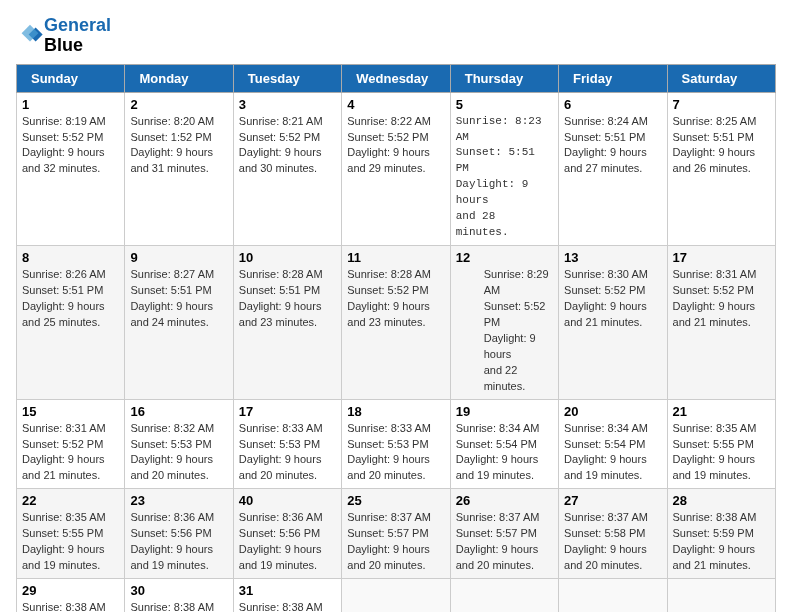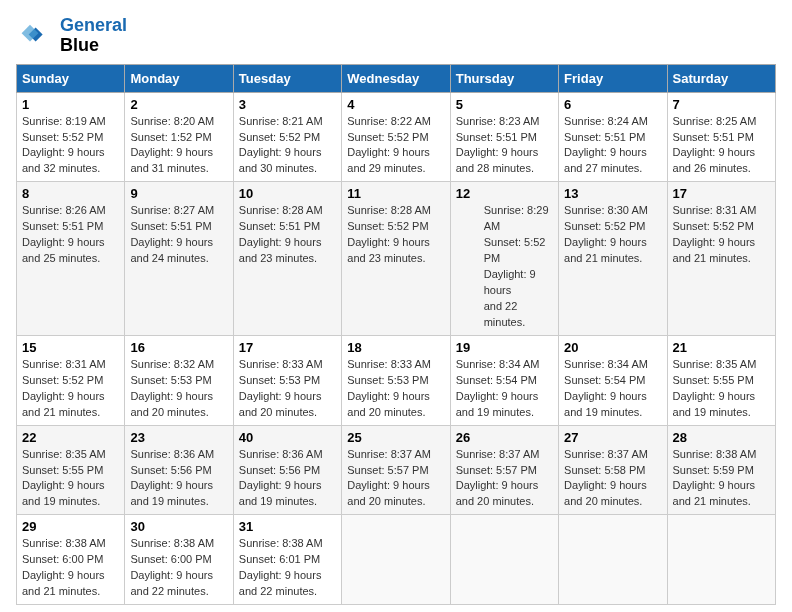--- a/index.html
+++ b/index.html
@@ -12,21 +12,21 @@
     }
     .header {
       display: flex;
       justify-content: space-between;
       align-items: flex-start;
       margin-bottom: 8px;
     }
     .logo {
       display: flex;
       align-items: center;
-      gap: 16px;
+      gap: 0;
     }
     .logo-text {
       font-size: 18px;
       font-weight: bold;
       color: #333;
       line-height: 1.1;
     }
     .logo-text span {
       color: #1a6ab1;
     }
@@ -48,21 +48,21 @@
     }
     .calendar {
       width: 100%;
       border-collapse: collapse;
       font-size: 11px;
     }
     .calendar th {
       background-color: #1a6ab1;
       color: #fff;
       text-align: left;
-      padding: 6px 5px;
+      padding: 6px 14px;
       font-size: 13px;
       font-weight: bold;
       border: 1px solid #aaa;
     }
     .calendar td {
       border: 1px solid #ccc;
       vertical-align: top;
       padding: 4px 5px;
       width: 108px;
       min-height: 90px;
@@ -142,21 +142,21 @@
         </td>
         <td>
           <span class="day-num">4</span>
           <div class="day-info" style="white-space: pre-line;">Sunrise: 8:22 AM
 Sunset: 5:52 PM
 Daylight: 9 hours
 and 29 minutes.</div>
         </td>
         <td>
           <span class="day-num">5</span>
-          <div class="day-info" style="white-space: pre-line;">Sunrise: 8:23 AM
+          <div class="day-info" style="white-space: pre-line; font-family: Liberation Mono, monospace;">Sunrise: 8:23 AM
 Sunset: 5:51 PM
 Daylight: 9 hours
 and 28 minutes.</div>
         </td>
         <td>
           <span class="day-num">6</span>
           <div class="day-info" style="white-space: pre-line;">Sunrise: 8:24 AM
 Sunset: 5:51 PM
 Daylight: 9 hours
 and 27 minutes.</div>

